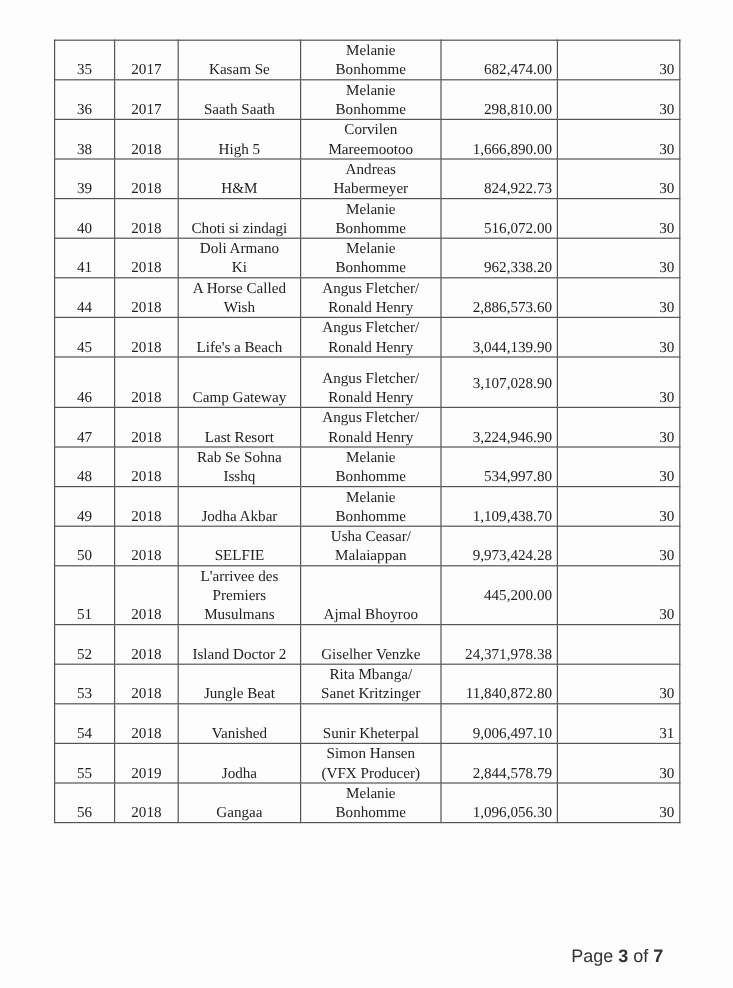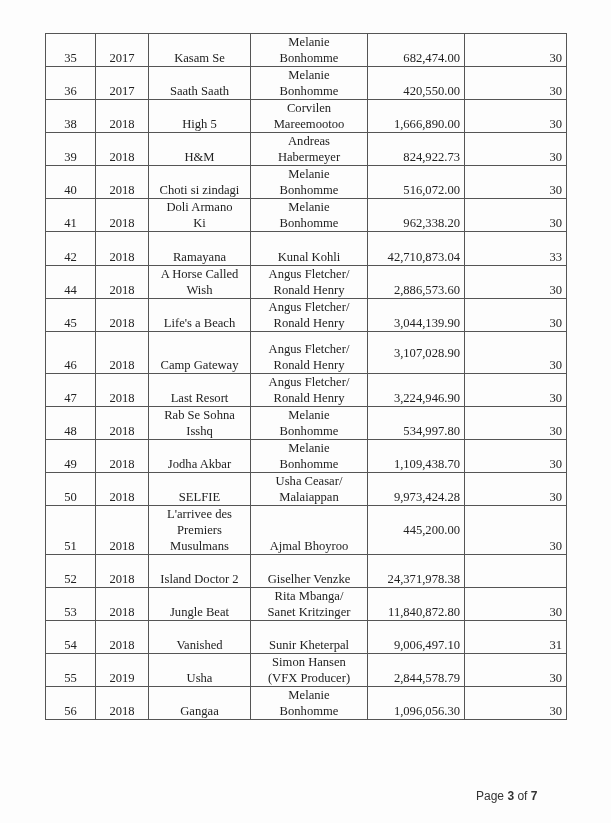--- a/index.html
+++ b/index.html
@@ -16,21 +16,21 @@
   table.t td {
     border: 1px solid #555; padding: 0 4px; vertical-align: bottom; overflow: hidden;
   }
   td.c-no, td.c-yr { text-align: center; vertical-align: top; padding-top: 4px; }
   td.c-amt, td.c-pct { text-align: right; }
   td.c-amt.mid { vertical-align: middle; }
   td.c-title, td.c-prod { text-align: center; }
   .cell-text { white-space: pre-line; display: block; }
   .footer {
     position: absolute; left: 476px; top: 789px;
-    font-family: "Liberation Sans", "DejaVu Sans", sans-serif; font-size: 12px; color: #333;
+    font-family: "Liberation Sans", "DejaVu Sans", sans-serif; font-size: 15px; color: #333;
   }
   .footer b { font-weight: bold; }
 </style>
 </head>
 <body>
 
 <div class="page">
   <table class="t">
     <colgroup>
       <col style="width:50px">
@@ -70,21 +70,21 @@
             <span class="cell-text">2017</span>
           </td>
           <td class="c-title">
             <span class="cell-text">Saath Saath</span>
           </td>
           <td class="c-prod">
             <span class="cell-text">Melanie
 Bonhomme</span>
           </td>
           <td class="c-amt">
-            <span class="cell-text">420,550.00</span>
+            <span class="cell-text">298,810.00</span>
           </td>
           <td class="c-pct">
             <span class="cell-text">30</span>
           </td>
         </tr>
         <tr style="height: 32px;">
           <td class="c-no">
             <span class="cell-text">38</span>
           </td>
           <td class="c-yr">
@@ -159,40 +159,20 @@
           </td>
           <td class="c-prod">
             <span class="cell-text">Melanie
 Bonhomme</span>
           </td>
           <td class="c-amt">
             <span class="cell-text">962,338.20</span>
           </td>
           <td class="c-pct">
             <span class="cell-text">30</span>
-          </td>
-        </tr>
-        <tr style="height: 34px;">
-          <td class="c-no">
-            <span class="cell-text">42</span>
-          </td>
-          <td class="c-yr">
-            <span class="cell-text">2018</span>
-          </td>
-          <td class="c-title">
-            <span class="cell-text">Ramayana</span>
-          </td>
-          <td class="c-prod">
-            <span class="cell-text">Kunal Kohli</span>
-          </td>
-          <td class="c-amt">
-            <span class="cell-text">42,710,873.04</span>
-          </td>
-          <td class="c-pct">
-            <span class="cell-text">33</span>
           </td>
         </tr>
         <tr style="height: 33px;">
           <td class="c-no">
             <span class="cell-text">44</span>
           </td>
           <td class="c-yr">
             <span class="cell-text">2018</span>
           </td>
           <td class="c-title">
@@ -421,21 +401,21 @@
           </td>
         </tr>
         <tr style="height: 33px;">
           <td class="c-no">
             <span class="cell-text">55</span>
           </td>
           <td class="c-yr">
             <span class="cell-text">2019</span>
           </td>
           <td class="c-title">
-            <span class="cell-text">Usha</span>
+            <span class="cell-text">Jodha</span>
           </td>
           <td class="c-prod">
             <span class="cell-text">Simon Hansen
 (VFX Producer)</span>
           </td>
           <td class="c-amt">
             <span class="cell-text">2,844,578.79</span>
           </td>
           <td class="c-pct">
             <span class="cell-text">30</span>

